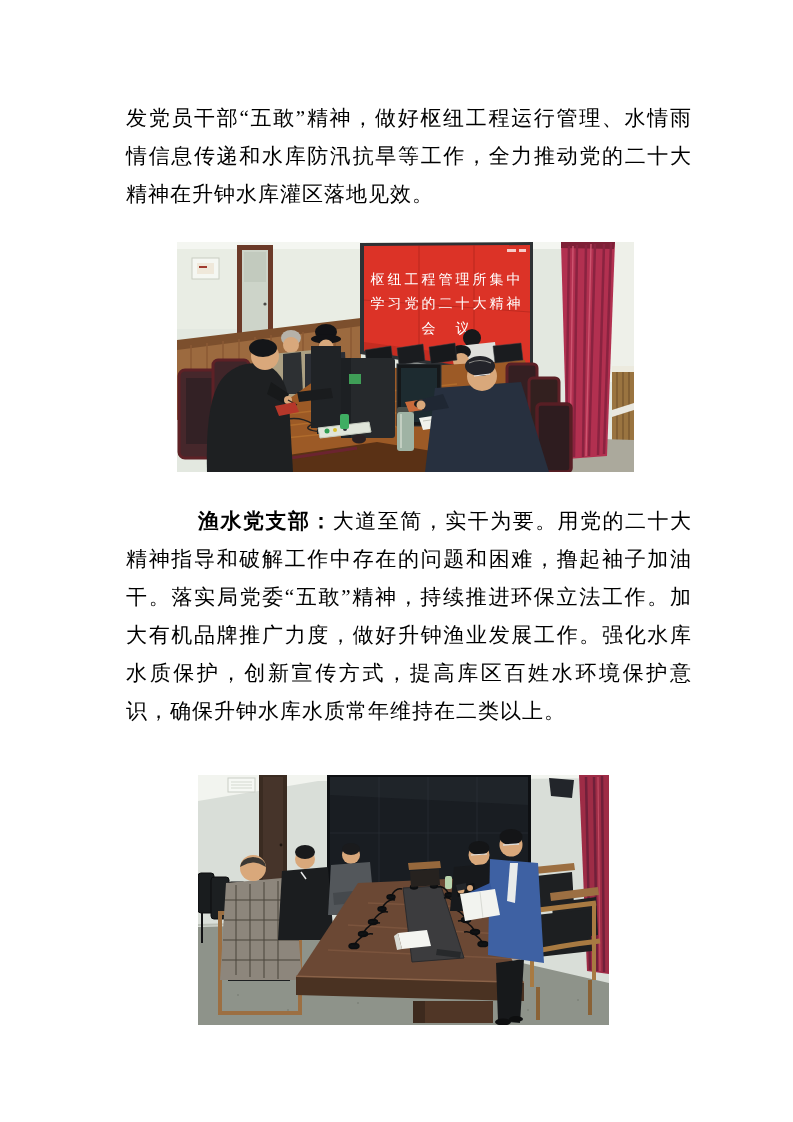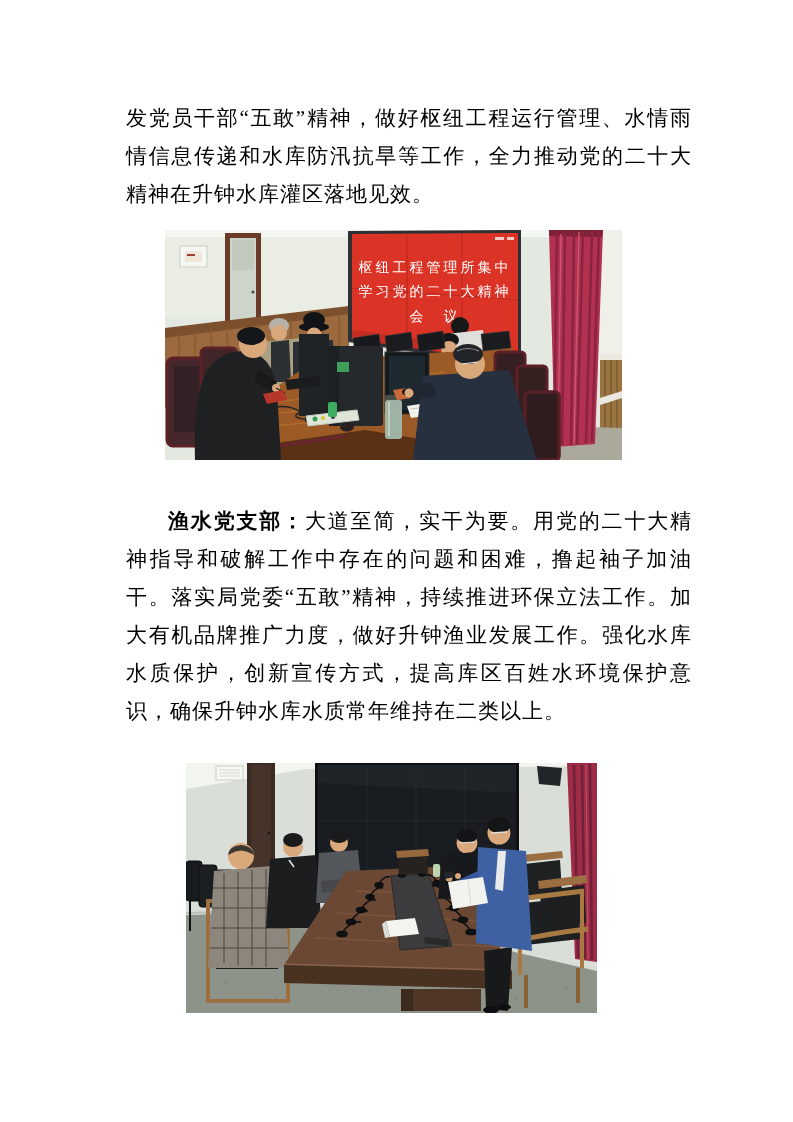--- a/index.html
+++ b/index.html
@@ -8,23 +8,23 @@
     font-family:"Liberation Serif","DejaVu Serif",serif;color:#000;overflow:hidden;
   }
   .doc-para{
     position:absolute;left:126px;width:566px;margin:0;
     font-size:21px;line-height:38px;text-align:justify;
     text-justify:inter-ideograph;word-break:break-all;letter-spacing:1px;
   }
   .para1{top:99px;}
   .para2{top:502px;text-indent:42px;}
   .para2 .lead{
-    font-family:"Liberation Sans","DejaVu Sans",sans-serif;font-weight:700;
+    font-family:"Liberation Sans","DejaVu Sans",sans-serif;font-weight:700;margin-left:30px;
   }
-  figure.photo{position:absolute;margin:0;padding:0;}
+  figure.photo{position:absolute;margin:12px;padding:0;}
   .photo1{left:165px;top:230px;width:457px;height:230px;}
   .photo2{left:186px;top:763px;width:411px;height:250px;}
   figure.photo svg{display:block;width:100%;height:100%;}
   .screen-text{
     font-family:"Liberation Sans","DejaVu Sans",sans-serif;
     fill:#ffffff;letter-spacing:3px;
   }
 </style>
 </head>
 <body>

